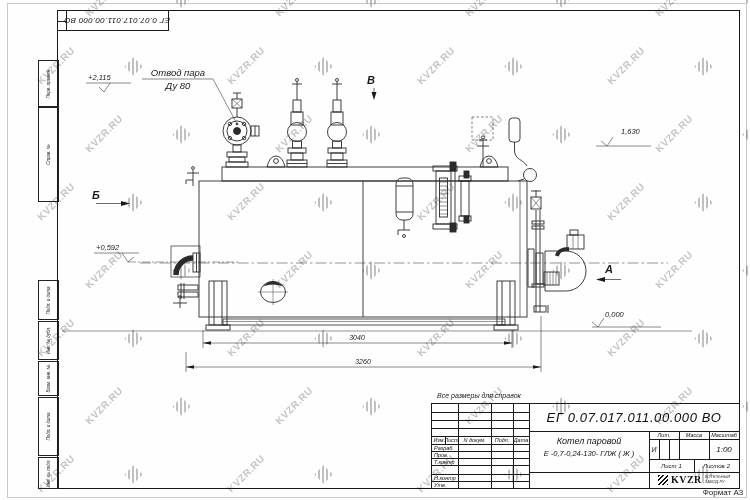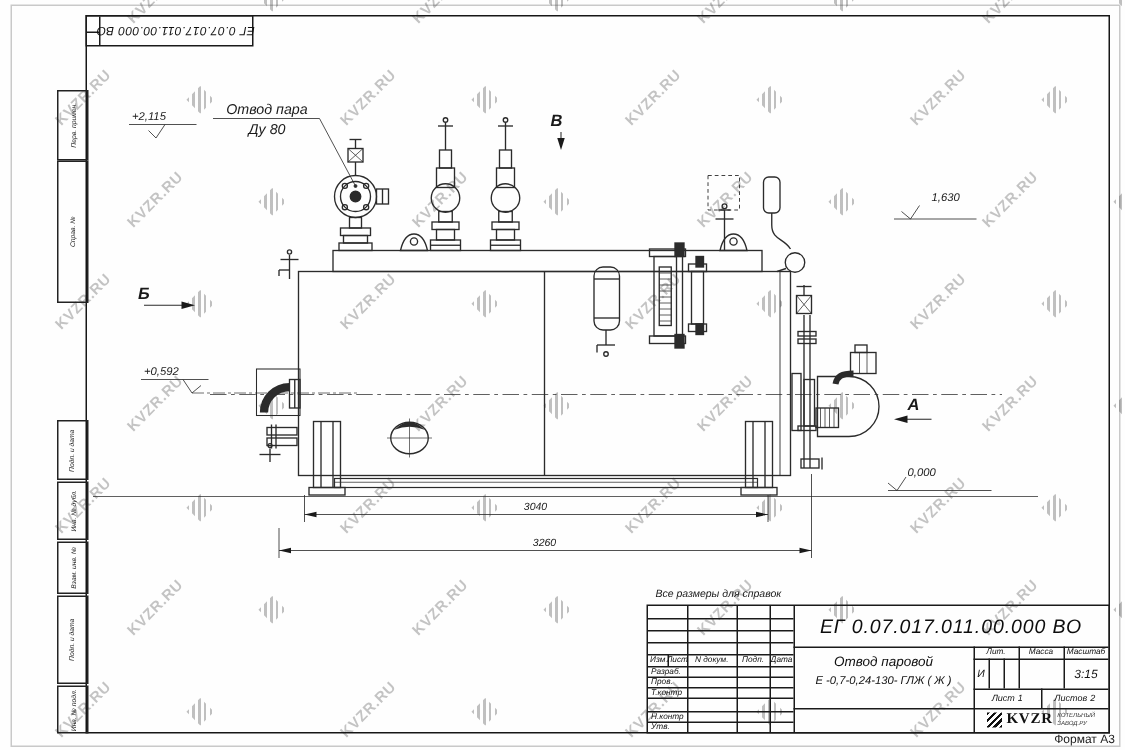--- a/index.html
+++ b/index.html
@@ -413,28 +413,28 @@
     <div class="t c" style="left:81px;top:32px;width:16px;height:8px;">Дата</div>
 
     <div class="t" style="left:2px;top:41px;">Разраб.</div>
     <div class="t" style="left:2px;top:48px;">Пров.</div>
     <div class="t" style="left:2px;top:55px;">Т.контр</div>
     <div class="t" style="left:2px;top:71px;">Н.контр</div>
     <div class="t" style="left:2px;top:78px;">Утв.</div>
 
     <div class="docnum">ЕГ 0.07.017.011.00.000  ВО</div>
 
-    <div class="pname1 c">Отвод паровой</div>
+    <div class="pname1 c">Котел паровой</div>
     <div class="pname2 c">Е -0,7-0,24-130- ГЛЖ ( Ж )</div>
 
     <div class="t c" style="left:217px;top:27px;width:30px;height:8px;">Лит.</div>
     <div class="t c" style="left:247px;top:27px;width:30px;height:8px;">Масса</div>
     <div class="t c" style="left:277px;top:27px;width:30px;height:8px;">Масштаб</div>
     <div class="t c" style="left:217px;top:35px;width:10px;height:20px;font-size:7px;">И</div>
-    <div class="t c" style="left:277px;top:35px;width:30px;height:20px;font-size:8px;">3:15</div>
+    <div class="t c" style="left:277px;top:35px;width:30px;height:20px;font-size:8px;">1:00</div>
     <div class="t c" style="left:217px;top:55px;width:45px;height:13px;gap:2px;font-size:6px;">
       <span>Лист</span>
       <span>1</span>
     </div>
     <div class="t c" style="left:262px;top:55px;width:45px;height:13px;gap:2px;font-size:6px;">
       <span>Листов</span>
       <span>2</span>
     </div>
 
     <div class="kvzr">

